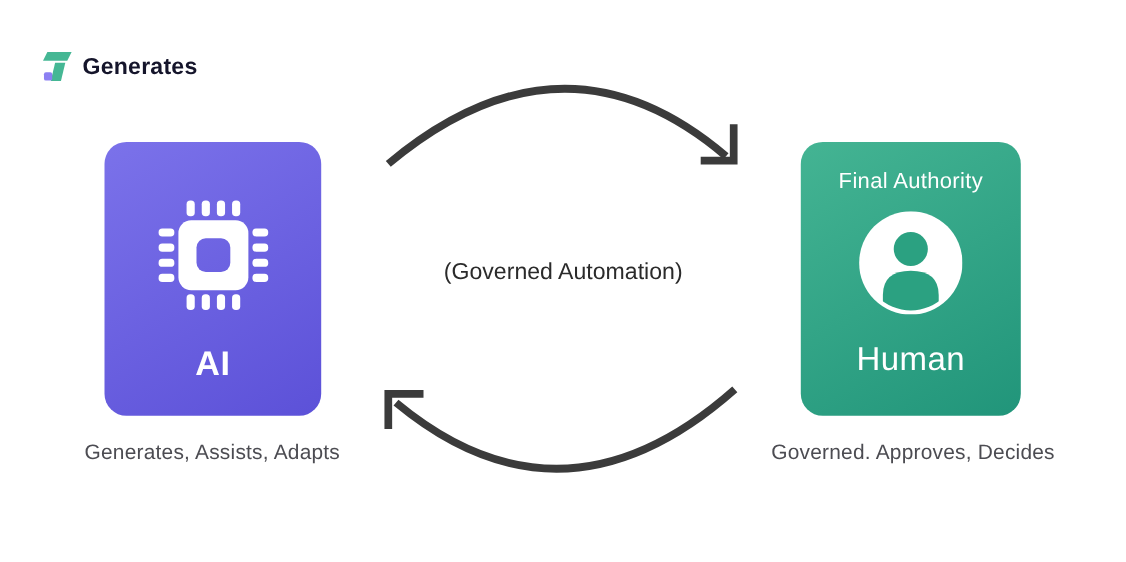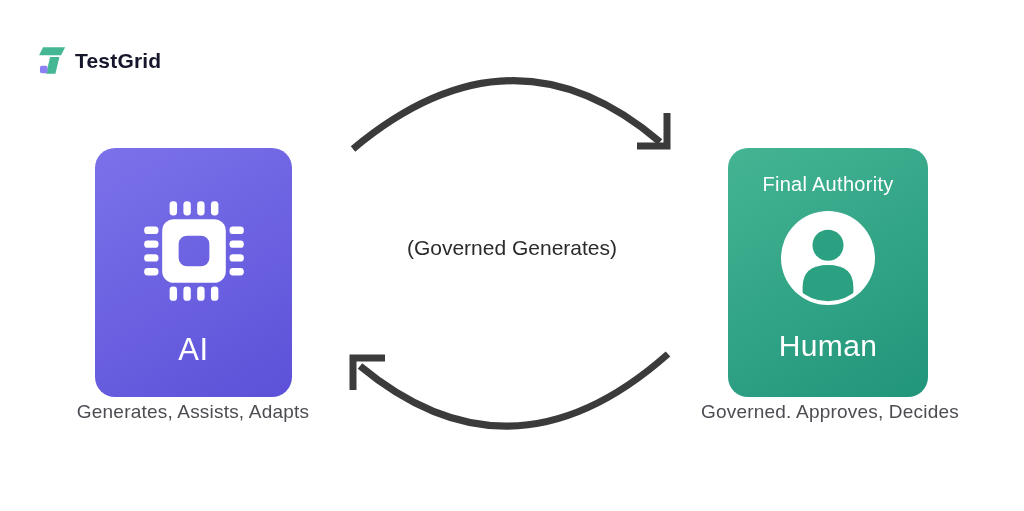--- a/index.html
+++ b/index.html
@@ -8,25 +8,25 @@
     font-family:"Liberation Sans",sans-serif;
   }
   
   .logo{position:absolute;left:36px;top:44px;display:flex;align-items:center;gap:9px;}
   .logo svg{display:block;}
   .brand{font-size:21px;font-weight:800;color:#15152B;letter-spacing:.2px;}
   
   .arrows{position:absolute;left:0;top:0;width:1024px;height:511px;}
   .arrows path,.arrows polyline{fill:none;stroke:var(--arrow,#3B3B3B);stroke-width:7;stroke-linejoin:miter;}
   
-  .card{position:absolute;top:129px;height:249px;border-radius:20px;display:flex;flex-direction:column;align-items:center;margin-top:19px;}
+  .card{position:absolute;top:129px;height:249px;border-radius:20px;display:flex;flex-direction:column;align-items:center;}
   .card-ai{left:95px;width:197px;background:linear-gradient(150deg,var(--ai-gradient-start,#7B72EA),var(--ai-gradient-end,#5C51D8));}
   .card-human{left:728px;width:200px;background:linear-gradient(150deg,var(--human-gradient-start,#44B493),var(--human-gradient-end,#21957A));}
   .chip-icon{margin-top:50px;width:106px;height:106px;}
-  .ai-label{margin-top:28px;font-size:31px;font-weight:400;color:#ffffff;letter-spacing:.5px;}
+  .ai-label{margin-top:28px;font-size:31px;font-weight:700;color:#ffffff;letter-spacing:.5px;}
   .badge{margin-top:25px;font-size:20px;font-weight:500;color:#ffffff;letter-spacing:.3px;}
   .person-icon{margin-top:15px;width:94px;height:94px;}
   .human-label{margin-top:24px;font-size:30px;font-weight:400;color:#ffffff;letter-spacing:.4px;}
   
   .center-text{position:absolute;left:312px;top:227px;width:400px;text-align:center;}
   .title{font-size:27px;font-weight:800;color:var(--title-text,#1C1C1C);letter-spacing:.2px;}
   .subtitle{margin-top:9px;font-size:21px;font-weight:400;color:#2B2B2B;}
   
   .caption{position:absolute;top:401px;width:300px;text-align:center;font-size:19px;font-weight:400;color:var(--caption-text,#4C4C52);letter-spacing:.2px;}
   .caption-left{left:43px;}
@@ -36,21 +36,21 @@
 <body>
 
 <div class="canvas">
 
   <div class="logo">
     <svg width="30" height="33" viewBox="0 0 34 36">
       <path d="M8 3 H33 L28.5 12 H3.5 Z" fill="#45B794"></path>
       <path d="M16 14 H26.5 L22 33 H11.5 Z" fill="#45B794"></path>
       <rect x="4.5" y="24" width="8.5" height="8.5" rx="2" fill="#8C80F2"></rect>
     </svg>
-    <span class="brand">TestGrid</span>
+    <span class="brand">Generates</span>
   </div>
 
   <svg class="arrows" viewBox="0 0 1024 511">
     <path d="M353 149 Q512 16 660 142"></path>
     <polyline points="667,113 667,146 637,146"></polyline>
     <path d="M668 354 Q512 492 360 366"></path>
     <polyline points="385,358 353,358 353,390"></polyline>
   </svg>
 
   <div class="card card-ai">
@@ -95,19 +95,19 @@
       <circle cx="50" cy="50" r="50" fill="#ffffff"></circle>
       <g clip-path="url(#personClip)" fill="var(--person-green,#2BA181)">
         <circle cx="50" cy="36.5" r="16.5"></circle>
         <path d="M23 97 V81 Q23 57.5 50 57.5 Q77 57.5 77 81 V97 Z"></path>
       </g>
     </svg>
     <div class="human-label">Human</div>
   </div>
 
   <div class="center-text">
-    <div class="subtitle">(Governed Generates)</div>
+    <div class="subtitle">(Governed Automation)</div>
   </div>
 
   <div class="caption caption-left">Generates, Assists, Adapts</div>
   <div class="caption caption-right">Governed. Approves, Decides</div>
 
 </div>
 
 </body></html>

